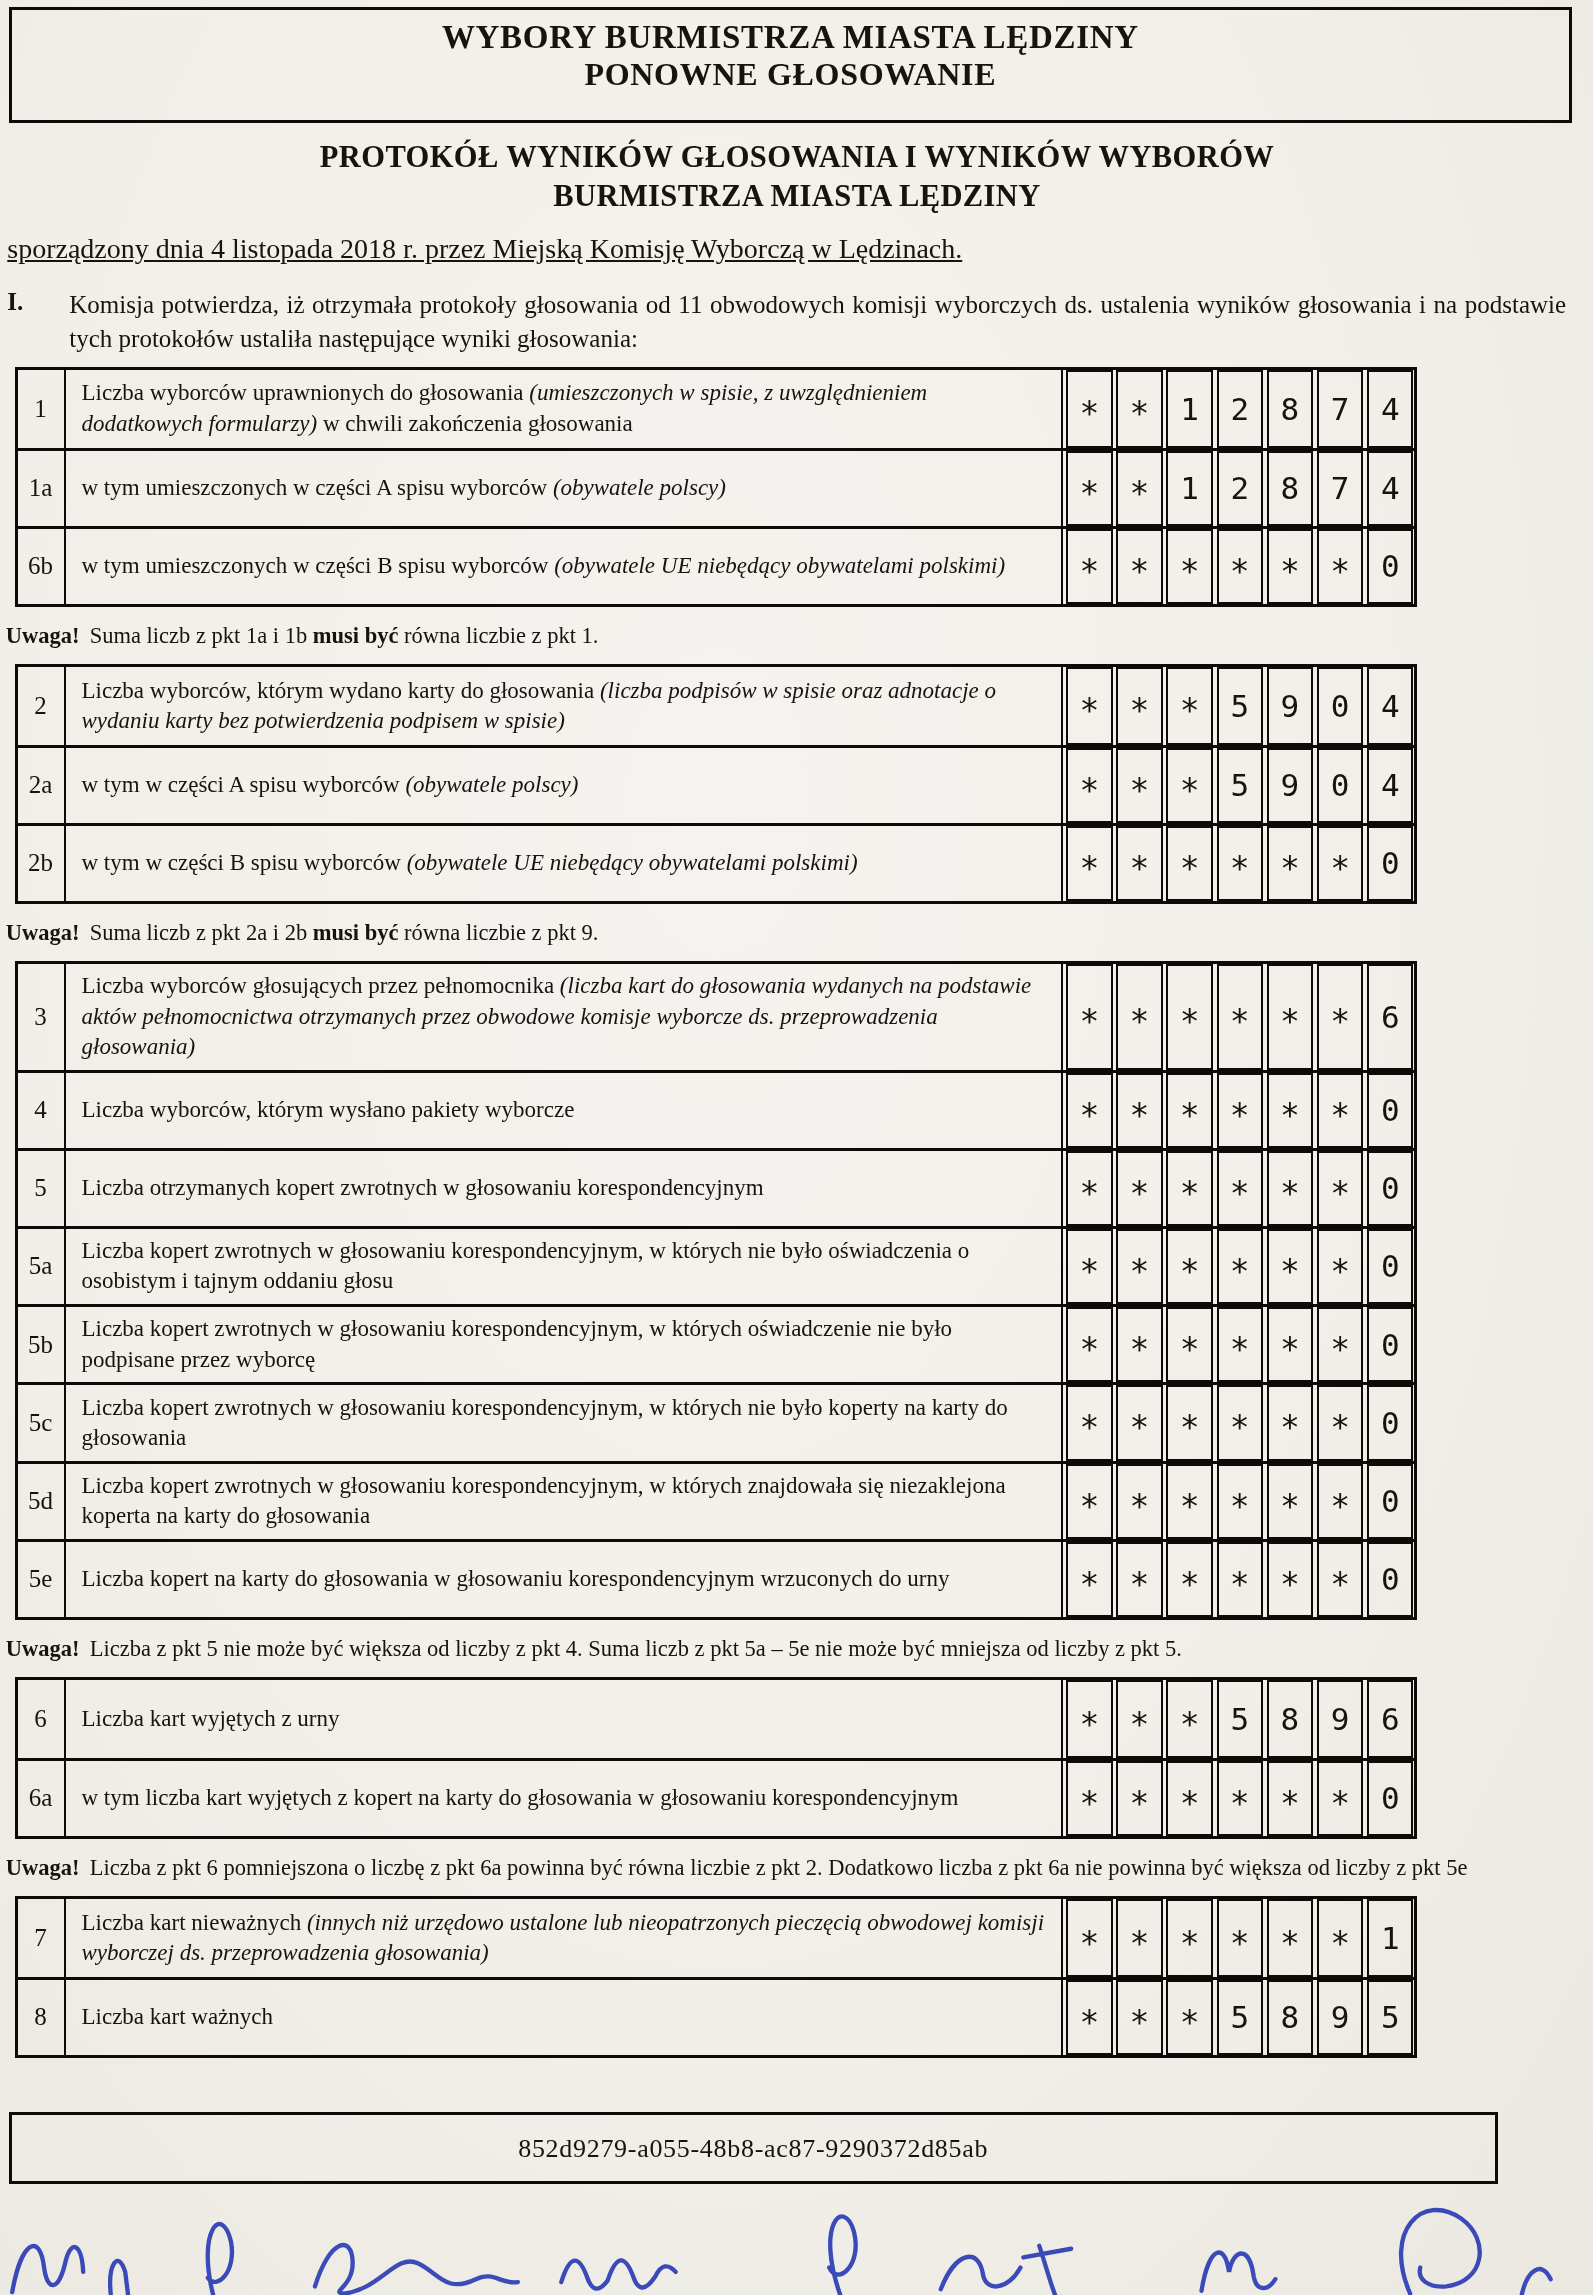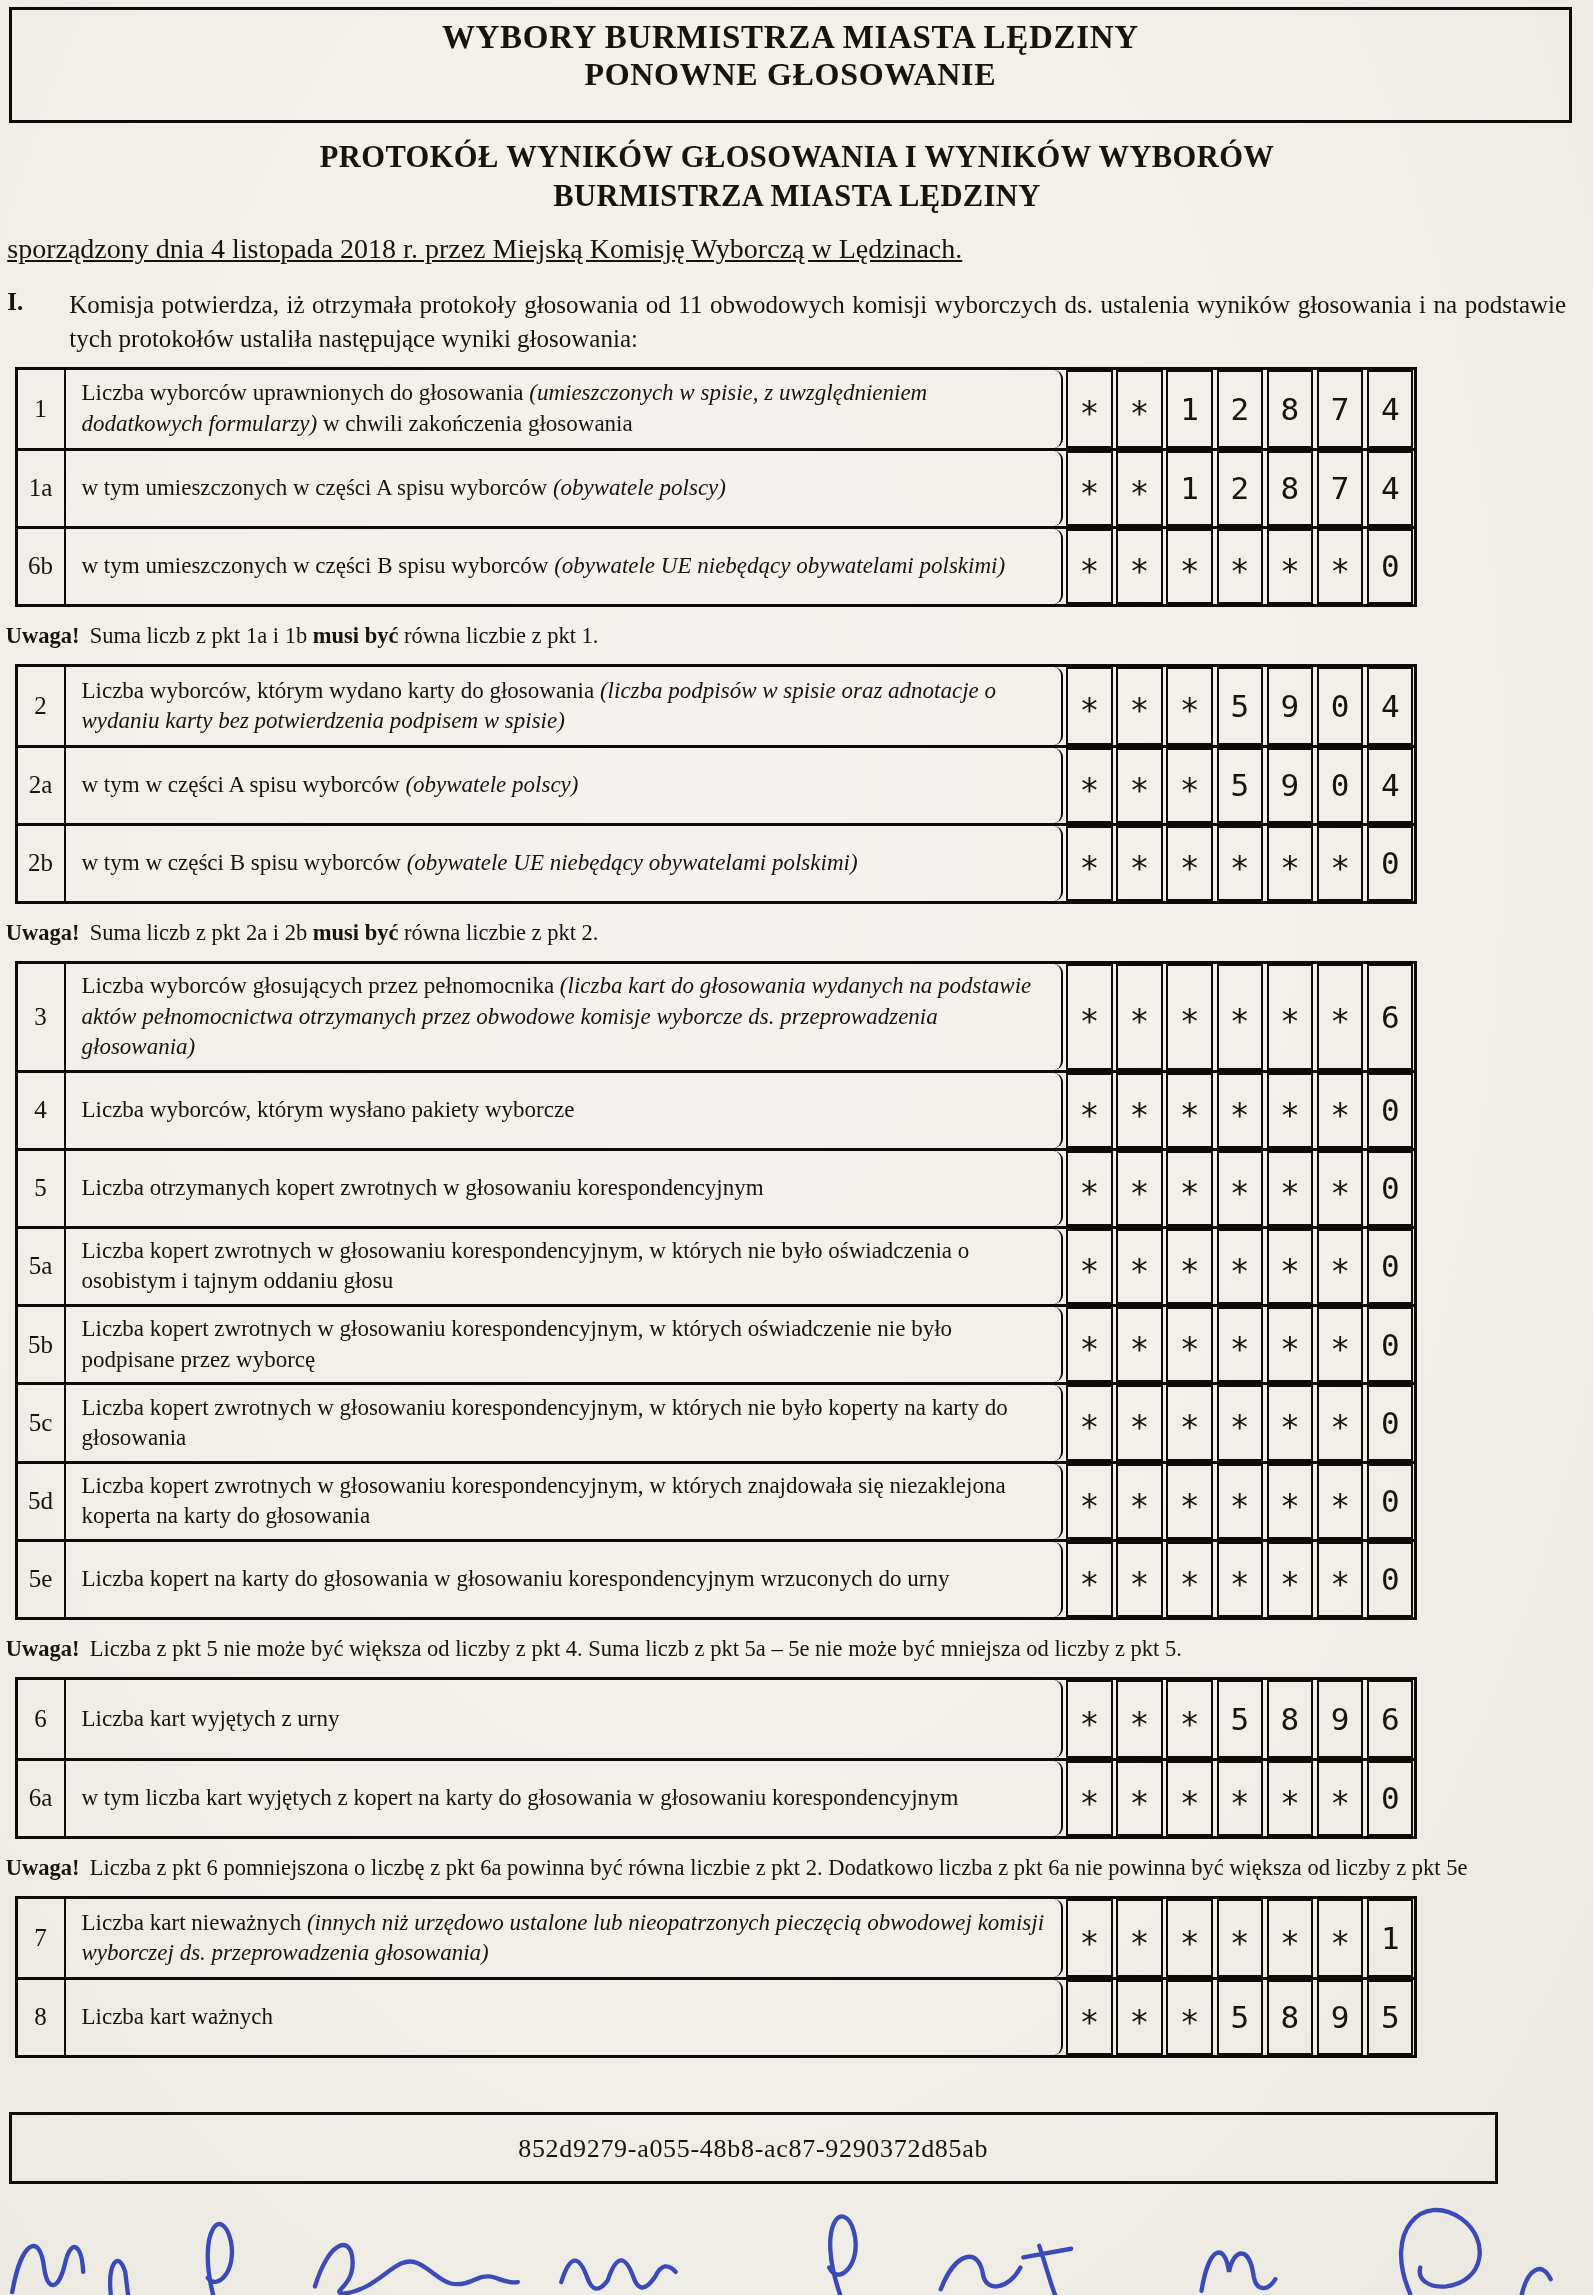--- a/index.html
+++ b/index.html
@@ -31,21 +31,21 @@
   .trow{ display:flex; min-height:78px; border-top:3.6px solid #0d0b08; align-items:stretch; }
   .trow:first-child{ border-top:none; }
   .num{
     flex:0 0 48px; border-right:2.9px solid #0d0b08;
     display:flex; align-items:center; justify-content:center;
     font-size:25px;
   }
   .desc{
     flex:1; border-right:2.9px solid #0d0b08;
     display:flex; flex-direction:column; justify-content:center;
-    padding:7.3px 10.2px 7.3px 16px; font-size:23px; line-height:1.32;border-radius:9px;
+    padding:7.3px 10.2px 7.3px 16px; font-size:23px; line-height:1.32;
   }
   .desc p{ margin:0; }
   .it{ font-style:italic; }
   .cells{ flex:0 0 351px; display:flex; gap:3.6px; padding-left:3.6px; }
   .cell{
     flex:1; border:2.9px solid #0d0b08; margin:0;
     display:flex; align-items:center; justify-content:center;
     font-family:"DejaVu Sans Mono","Liberation Mono",monospace;
     font-size:31px; color:#17130e;
   }
@@ -179,21 +179,21 @@
           <div class="cell star">*</div>
           <div class="cell star">*</div>
           <div class="cell star">*</div>
           <div class="cell star">*</div>
           <div class="cell star">*</div>
           <div class="cell star">*</div>
           <div class="cell">0</div>
         </div>
       </div>
     </div>
-  <p class="note"><b class="uw">Uwaga!</b><span>Suma liczb z pkt 2a i 2b </span><b>musi być</b><span> równa liczbie z pkt 2.</span></p>
+  <p class="note"><b class="uw">Uwaga!</b><span>Suma liczb z pkt 2a i 2b </span><b>musi być</b><span> równa liczbie z pkt 9.</span></p>
 
   <div class="vtable">
       <div class="trow">
         <div class="num">3</div>
         <div class="desc">
           <p><span>Liczba wyborców głosujących przez pełnomocnika </span><span class="it">(liczba kart do głosowania wydanych na podstawie aktów pełnomocnictwa otrzymanych przez obwodowe komisje wyborcze ds. przeprowadzenia głosowania)</span></p>
         </div>
         <div class="cells">
           <div class="cell star">*</div>
           <div class="cell star">*</div>

